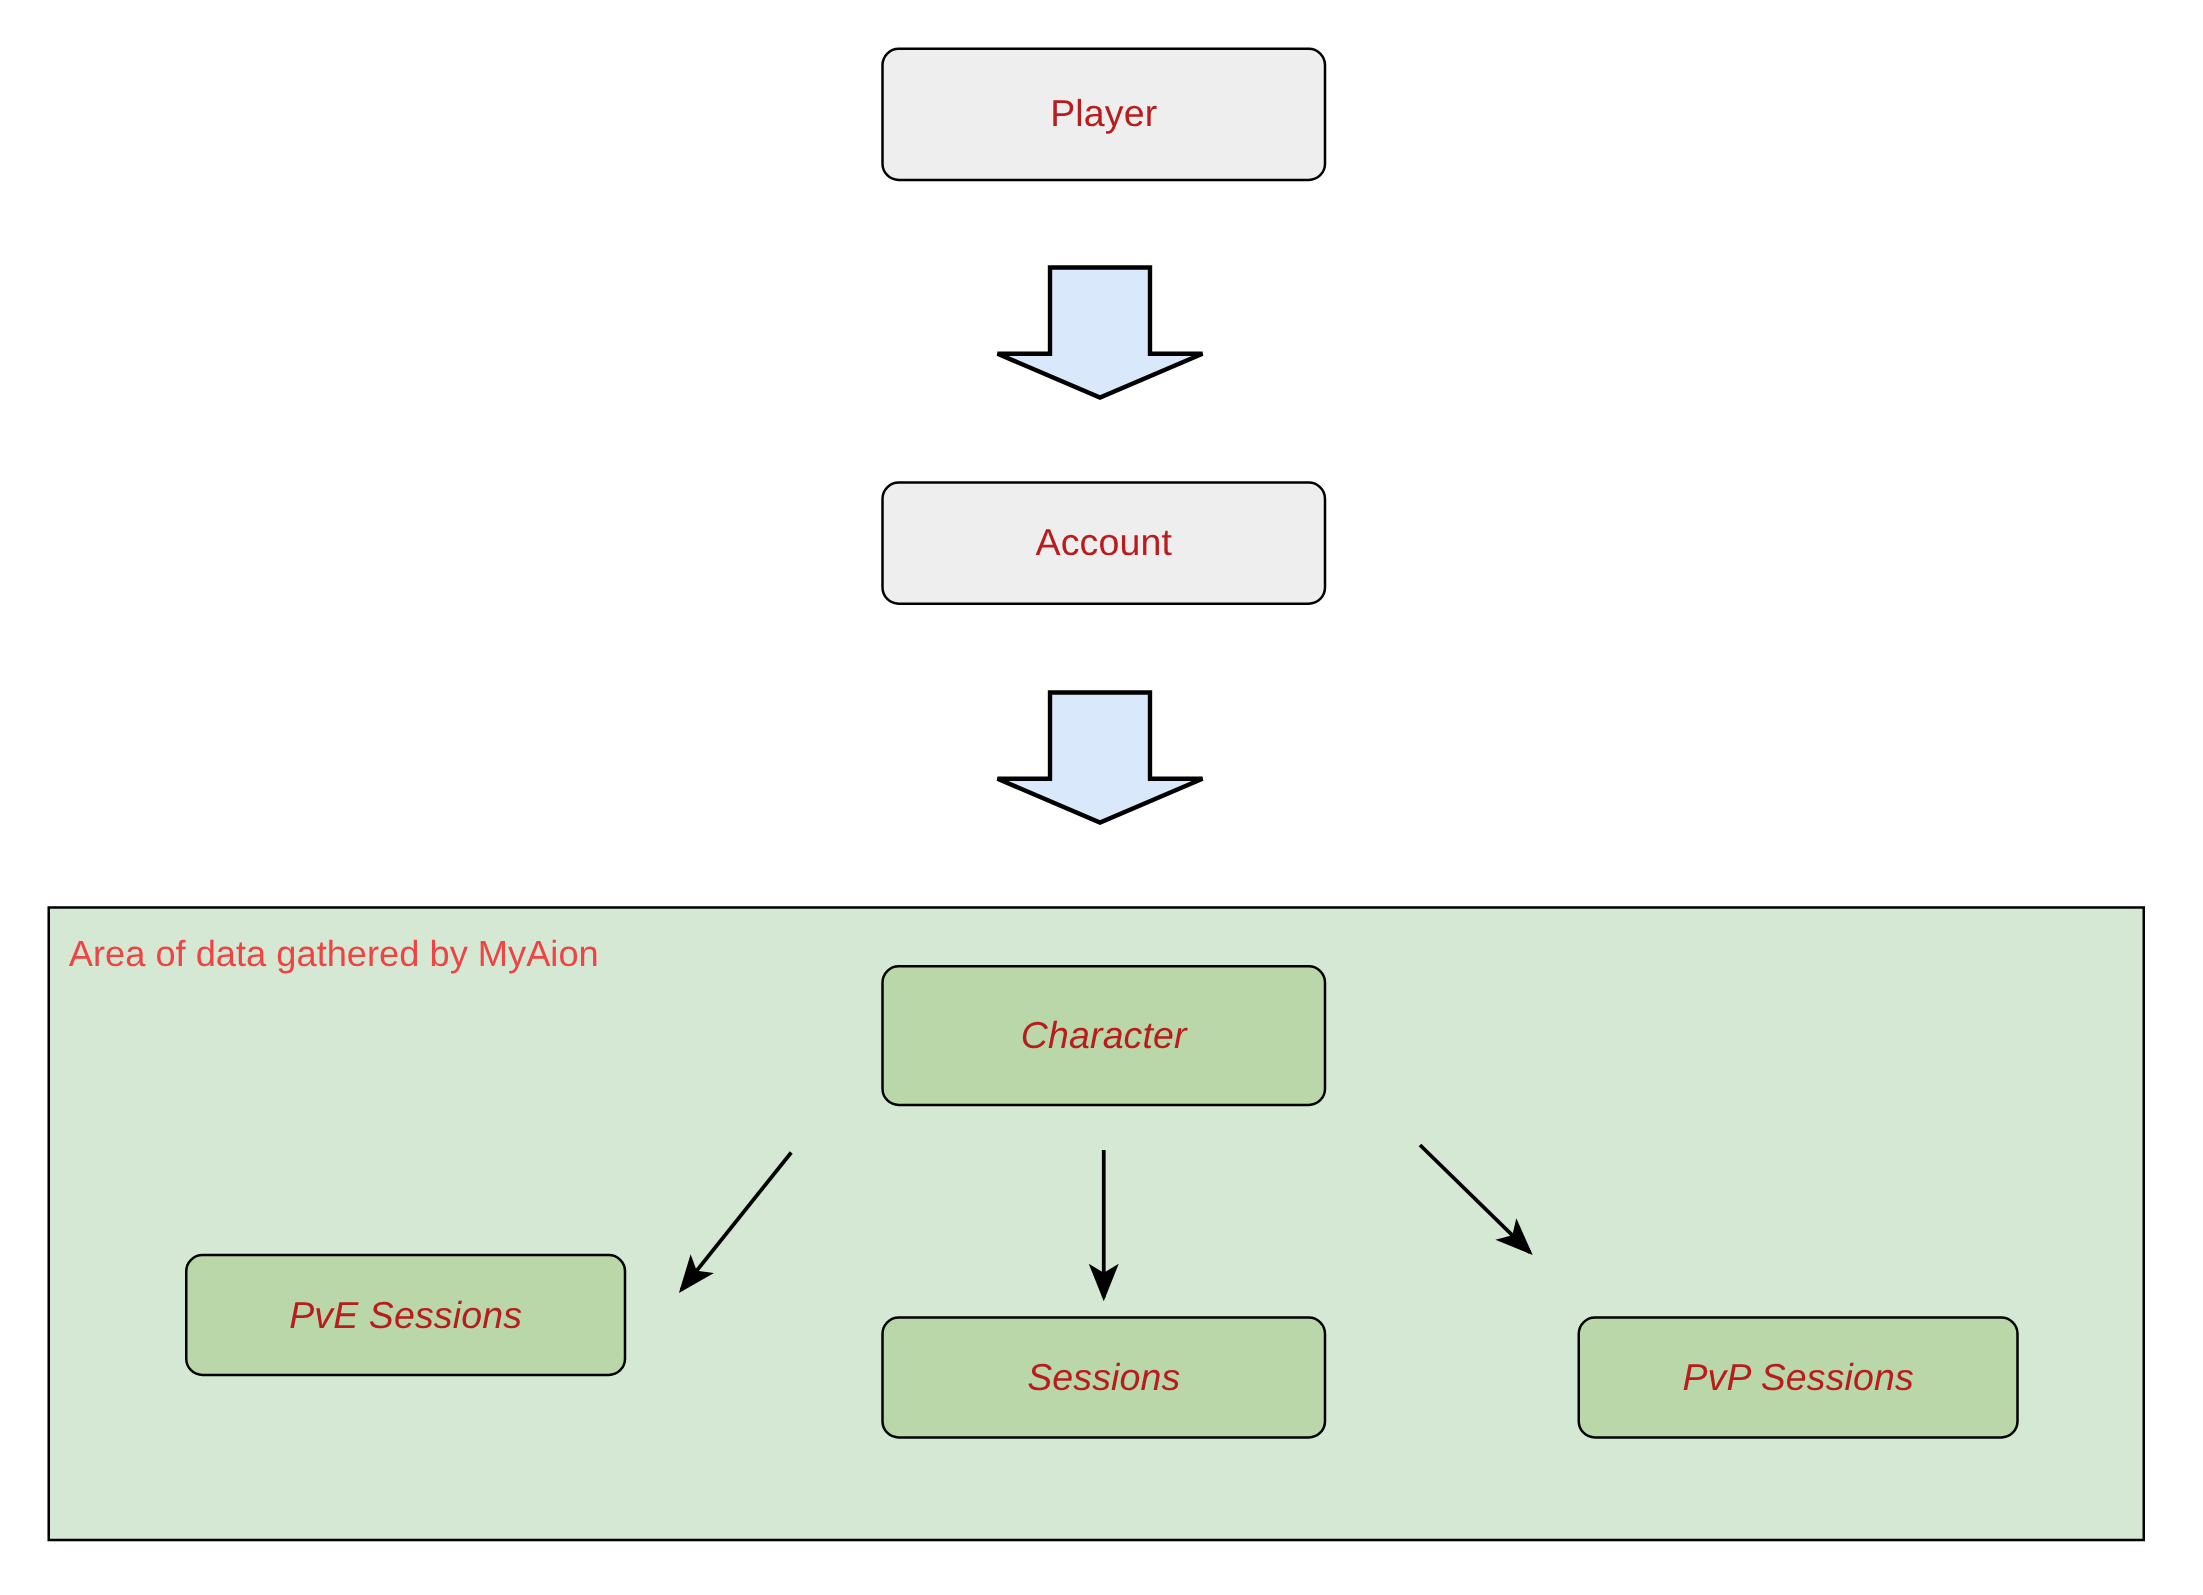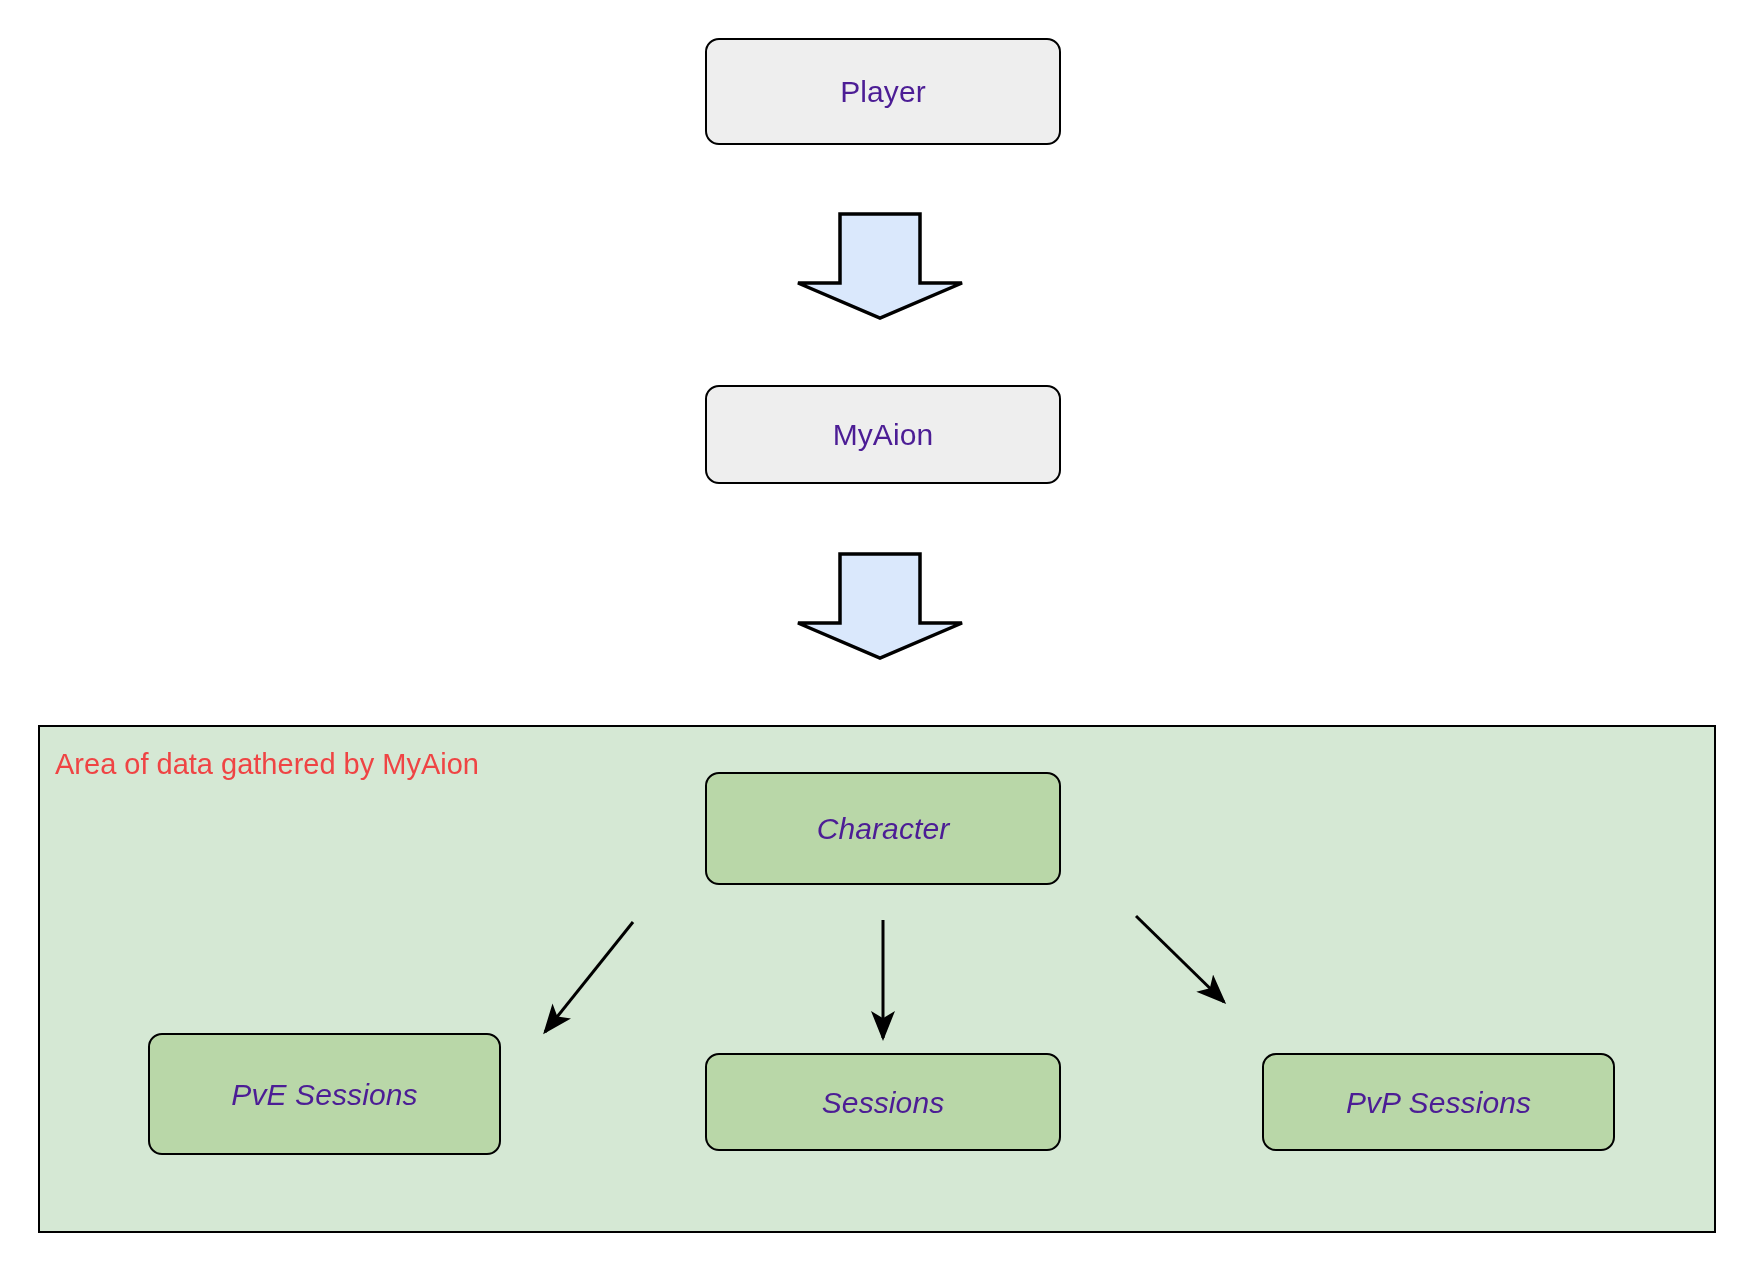--- a/index.html
+++ b/index.html
@@ -18,21 +18,21 @@
     overflow: hidden;
   }
   .node {
     position: absolute;
     box-sizing: border-box;
     border: 2px solid #000000;
     border-radius: 14px;
     display: flex;
     align-items: center;
     justify-content: center;
-    color: #4c1d95;
+    color: #b91c1c;
     font-size: 30px;
     line-height: 1.1;
     letter-spacing: 0.1px;
   }
   .node-gray {
     background: #eeeeee;
   }
   .node-green {
     background: #b9d7a8;
     font-style: italic;
@@ -50,23 +50,23 @@
     height: 99px;
   }
   #character-node {
     left: 705px;
     top: 772px;
     width: 356px;
     height: 113px;
   }
   #pve-node {
     left: 148px;
-    top: 1033px;
+    top: 1003px;
     width: 353px;
-    height: 122px;
+    height: 98px;
     text-align: center;
   }
   #equipment-node {
     left: 705px;
     top: 1053px;
     width: 356px;
     height: 98px;
   }
   #pvp-node {
     left: 1262px;
@@ -123,21 +123,21 @@
 
   <div class="node node-gray" id="player-node">
     <span>Player</span>
   </div>
 
   <svg class="big-arrow" id="big-arrow-1" viewBox="0 0 170 110">
     <polygon points="45,3 125,3 125,72 167,72 85,107 3,72 45,72" fill="#dae8fc" stroke="#000000" stroke-width="3.5" stroke-linejoin="miter"></polygon>
   </svg>
 
   <div class="node node-gray" id="account-node">
-    <span>MyAion</span>
+    <span>Account</span>
   </div>
 
   <svg class="big-arrow" id="big-arrow-2" viewBox="0 0 170 110">
     <polygon points="45,3 125,3 125,72 167,72 85,107 3,72 45,72" fill="#dae8fc" stroke="#000000" stroke-width="3.5" stroke-linejoin="miter"></polygon>
   </svg>
 
   <div id="area-container"></div>
 
   <div id="area-label">Area of data gathered by MyAion</div>
 

